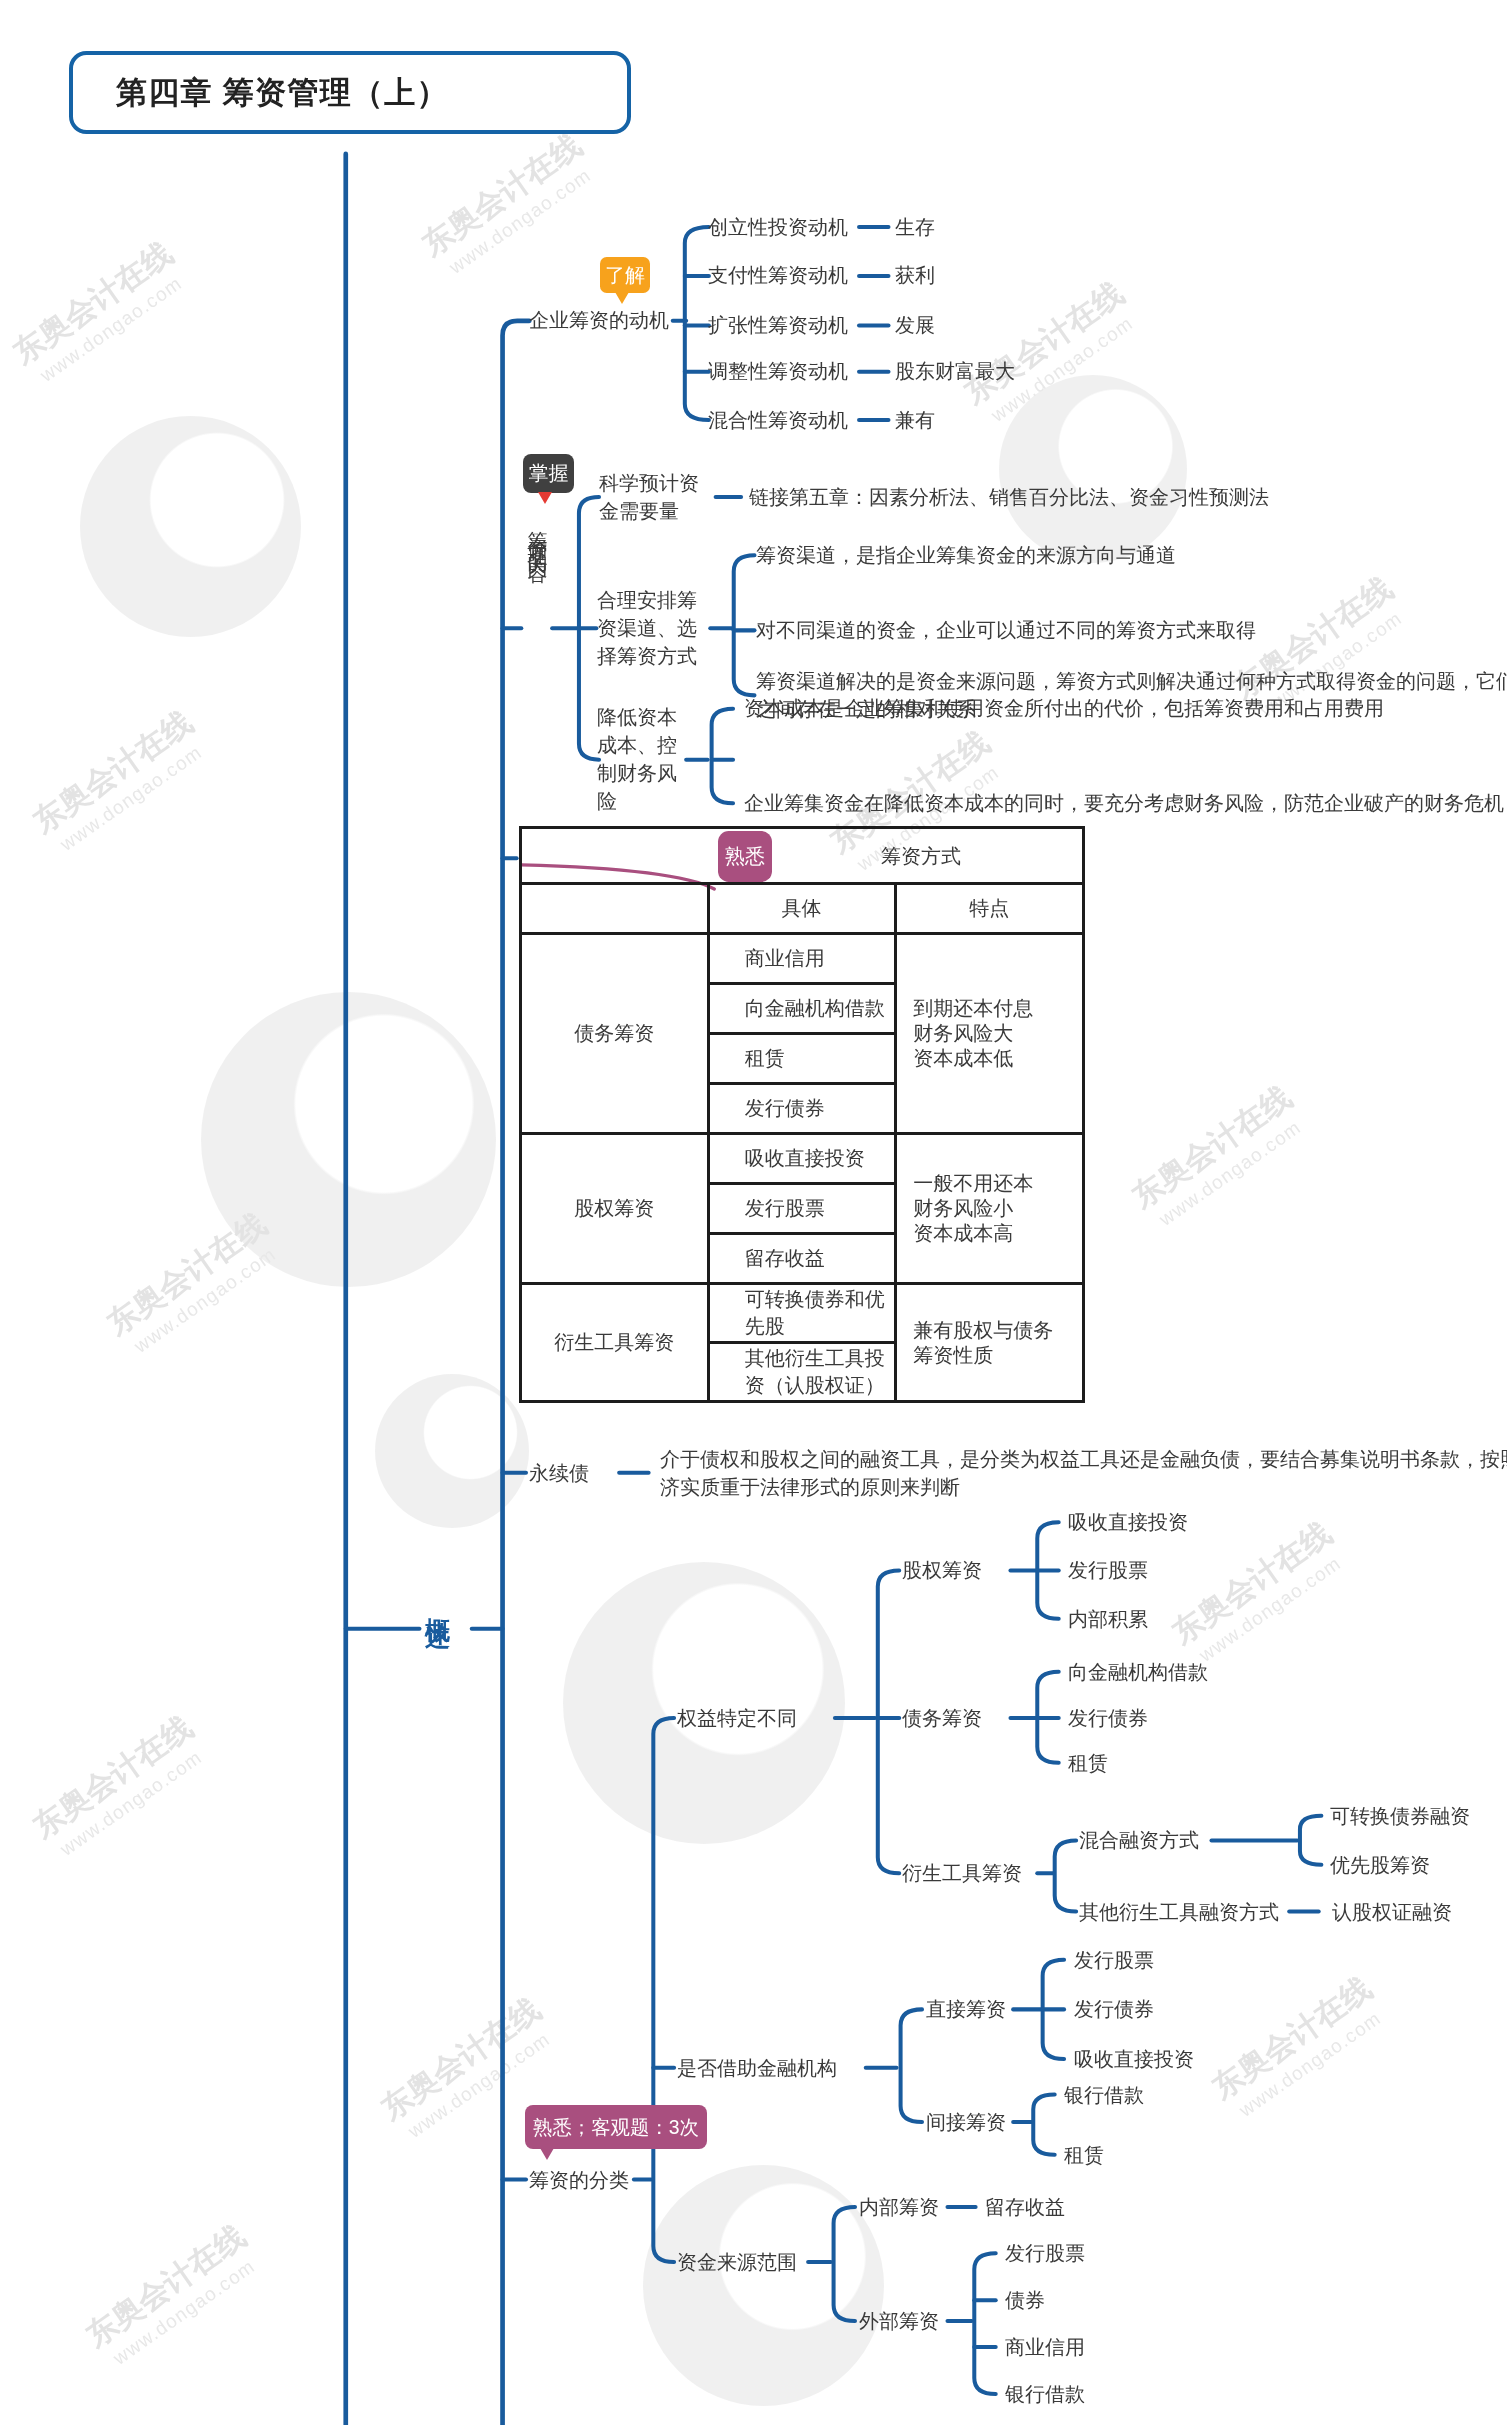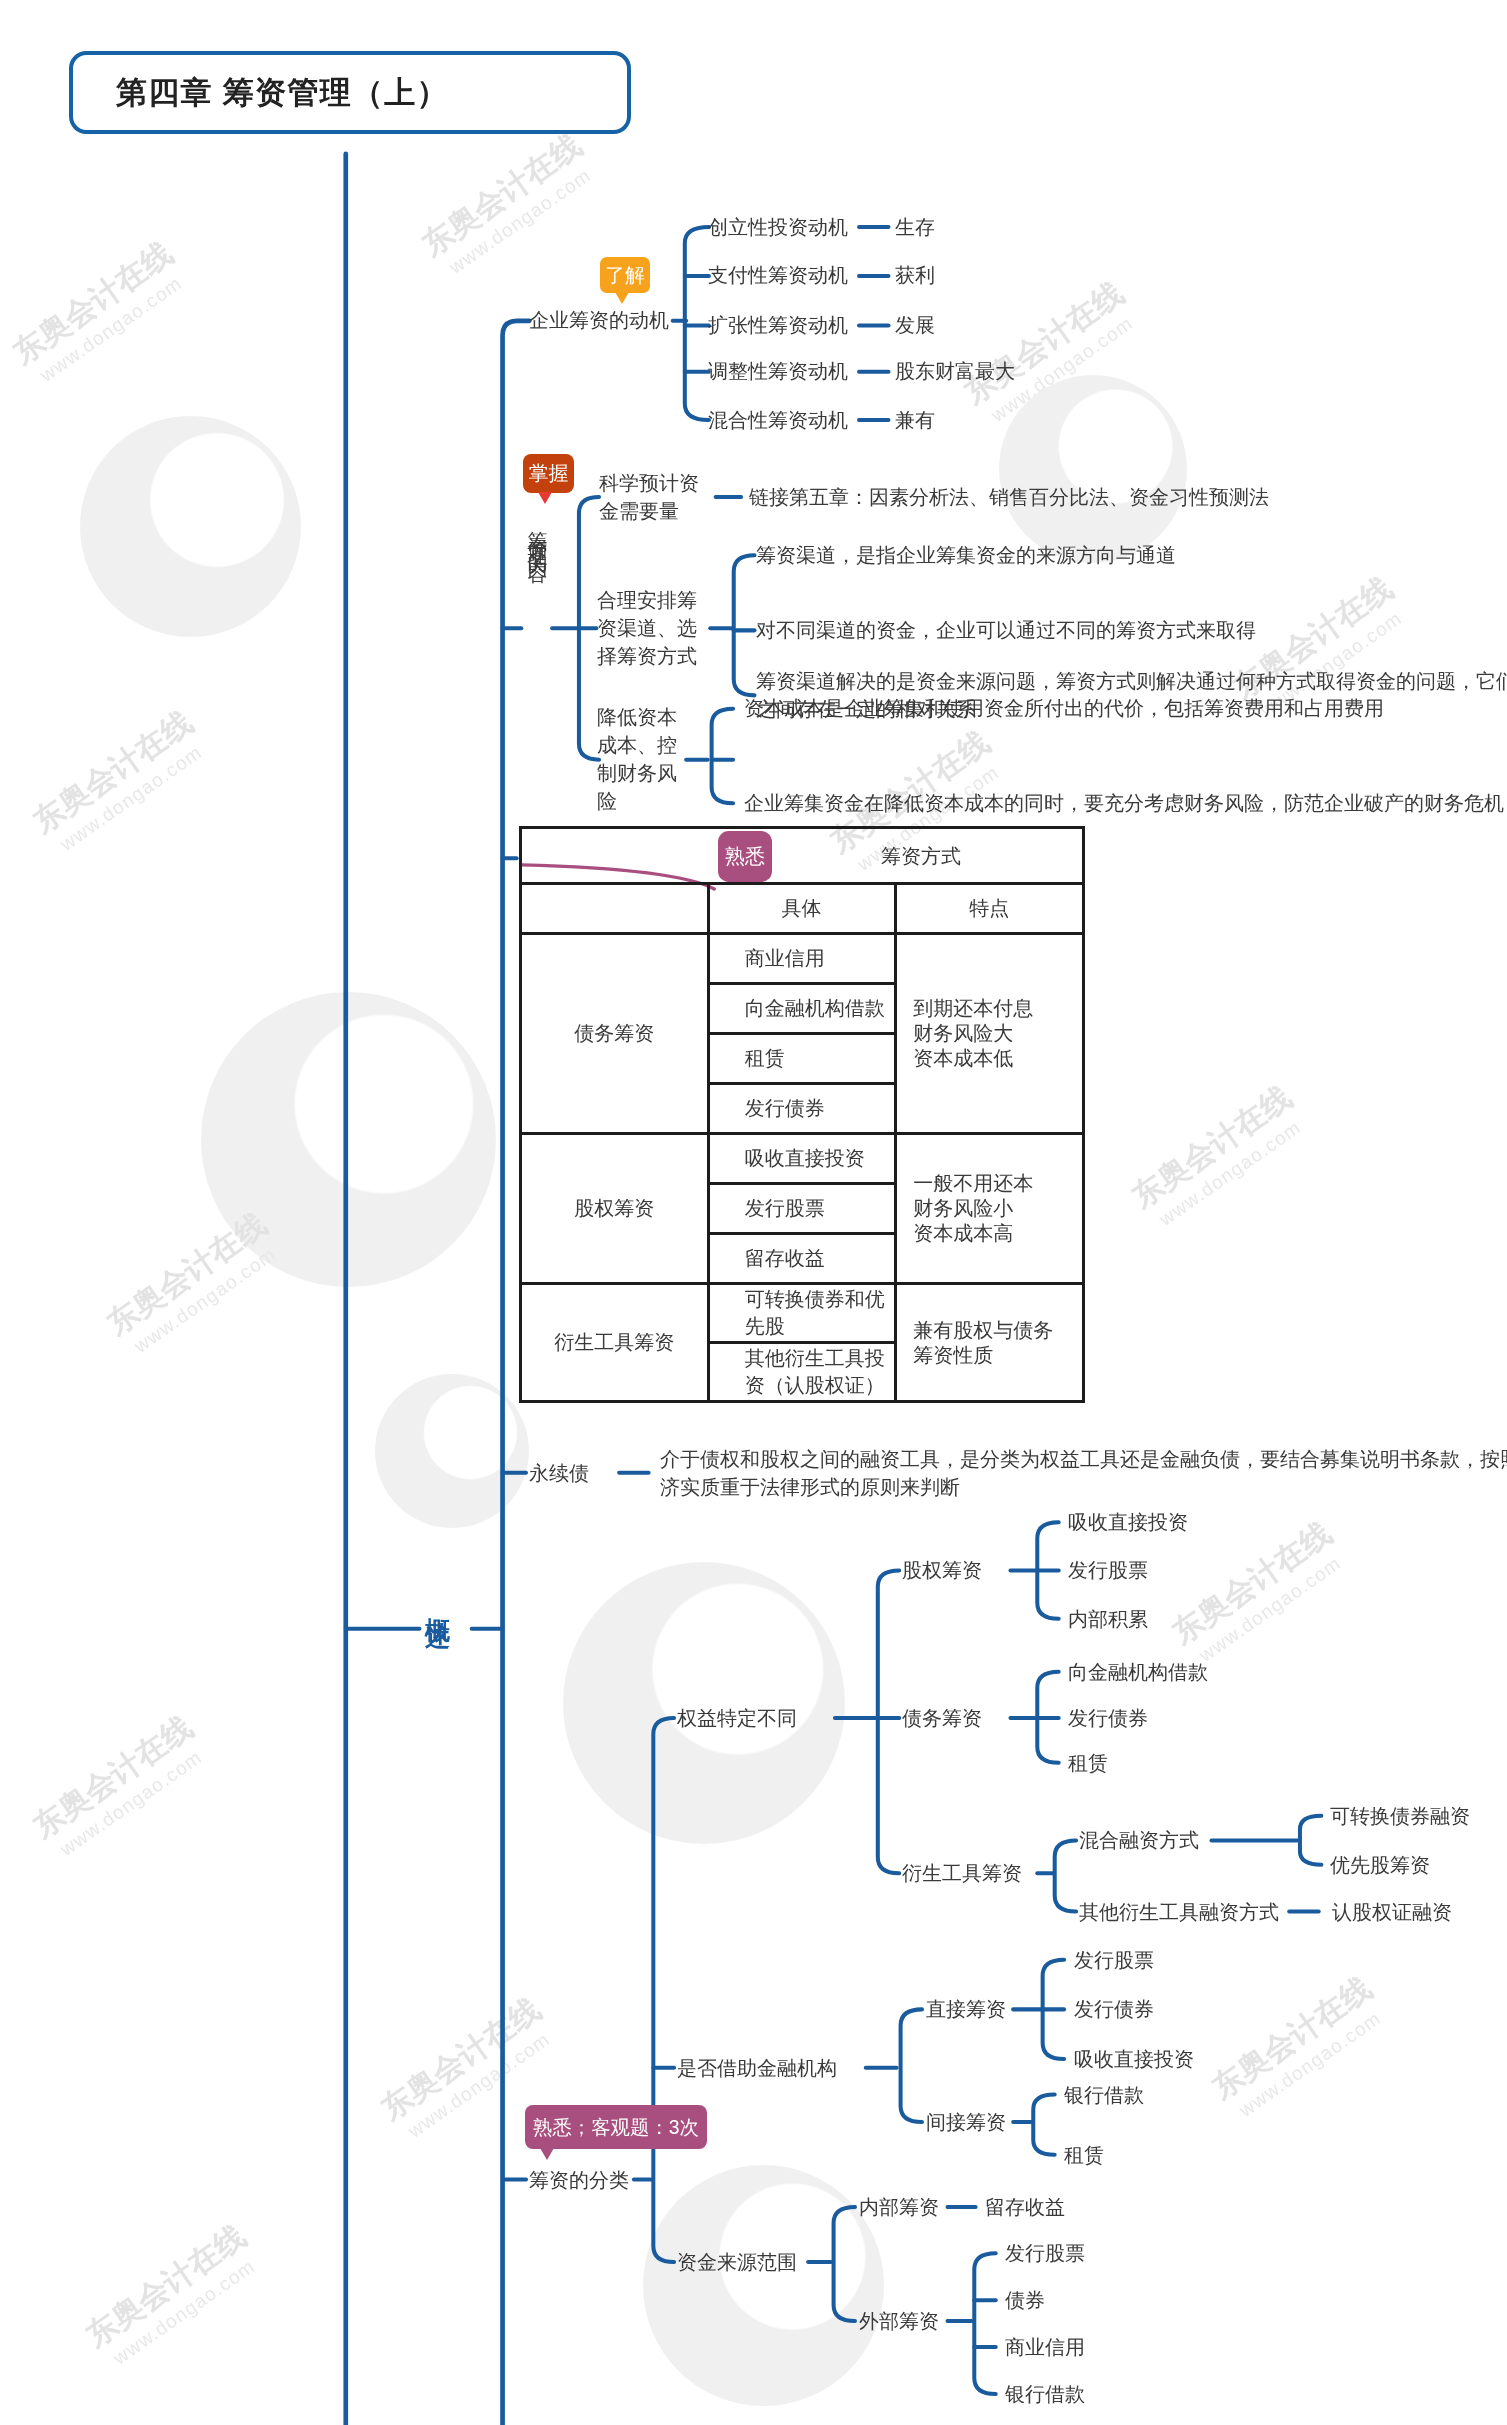--- a/index.html
+++ b/index.html
@@ -27,21 +27,21 @@
     display:flex;align-items:center;padding-left:43px;}
   .titlebox span{font-size:31px;font-weight:bold;color:#222222;letter-spacing:1.3px;}
 
   
   .badge{position:absolute;z-index:3;color:#ffffff;display:flex;align-items:center;justify-content:center;
     font-size:20px;box-sizing:border-box;}
   .badge:after{content:'';position:absolute;bottom:-11.4px;left:14.7px;width:0;height:0;
     border:7.4px solid transparent;border-top-width:12px;border-bottom-width:0;}
   .bg-orange{background:#f7a21c;border-radius:6.7px;}
   .bg-orange:after{border-top-color:#f7a21c;}
-  .bg-red{background:#c2410c;border-radius:8px;}
+  .bg-red{background:#404040;border-radius:8px;}
   .bg-red:after{border-top-color:#e53a33;}
   .bg-mag{background:#a94f7f;border-radius:8px;}
   .bg-mag:after{border-top-color:#a94f7f;}
   .no-tail:after{display:none;}
 
   
   #mtable{position:absolute;left:519px;top:826px;z-index:2;border-collapse:collapse;table-layout:fixed;width:566px;}
   #mtable td{border:3.4px solid #1c1c1c;font-size:20px;color:#3a3a3a;box-sizing:border-box;vertical-align:middle;}
   #mtable .colA{width:139px;text-align:center;}
   #mtable .colB{width:282px;padding-left:35px;}

